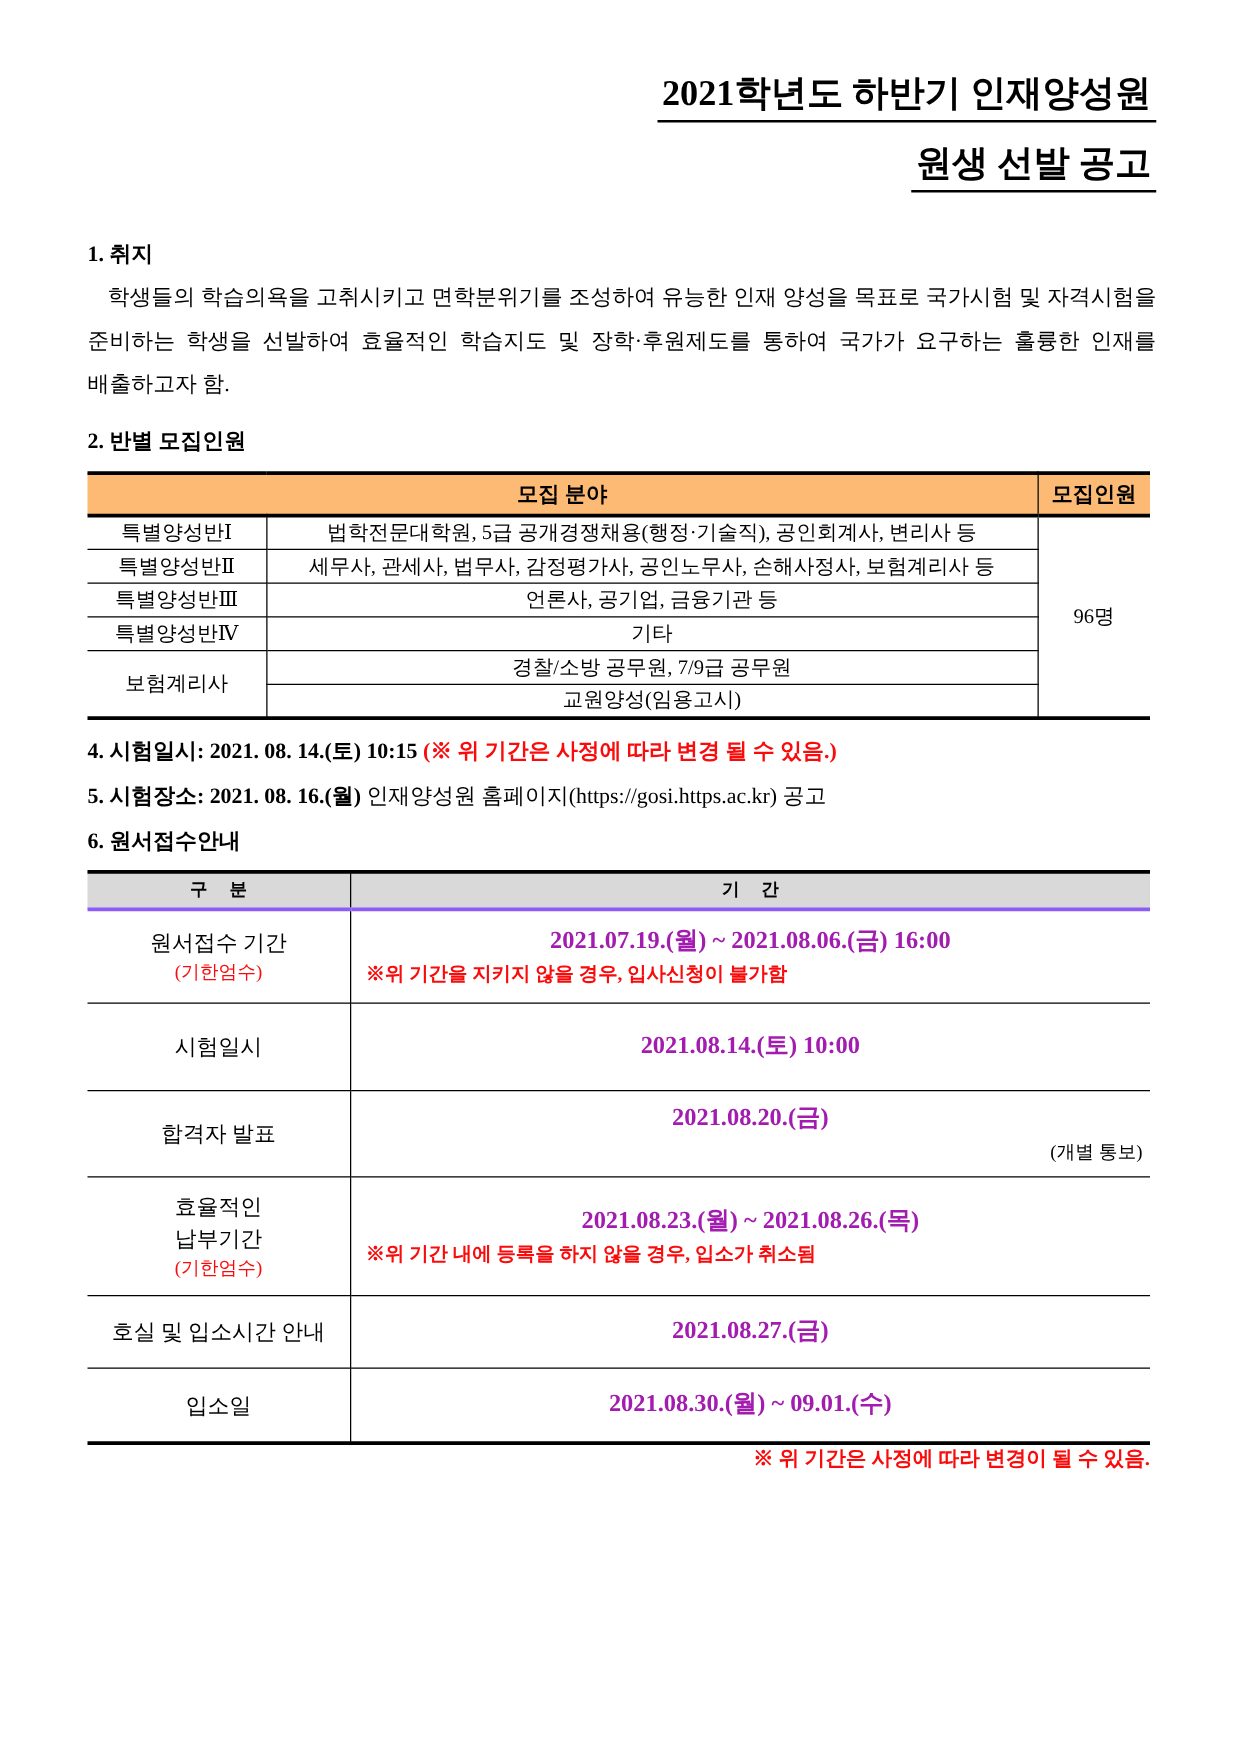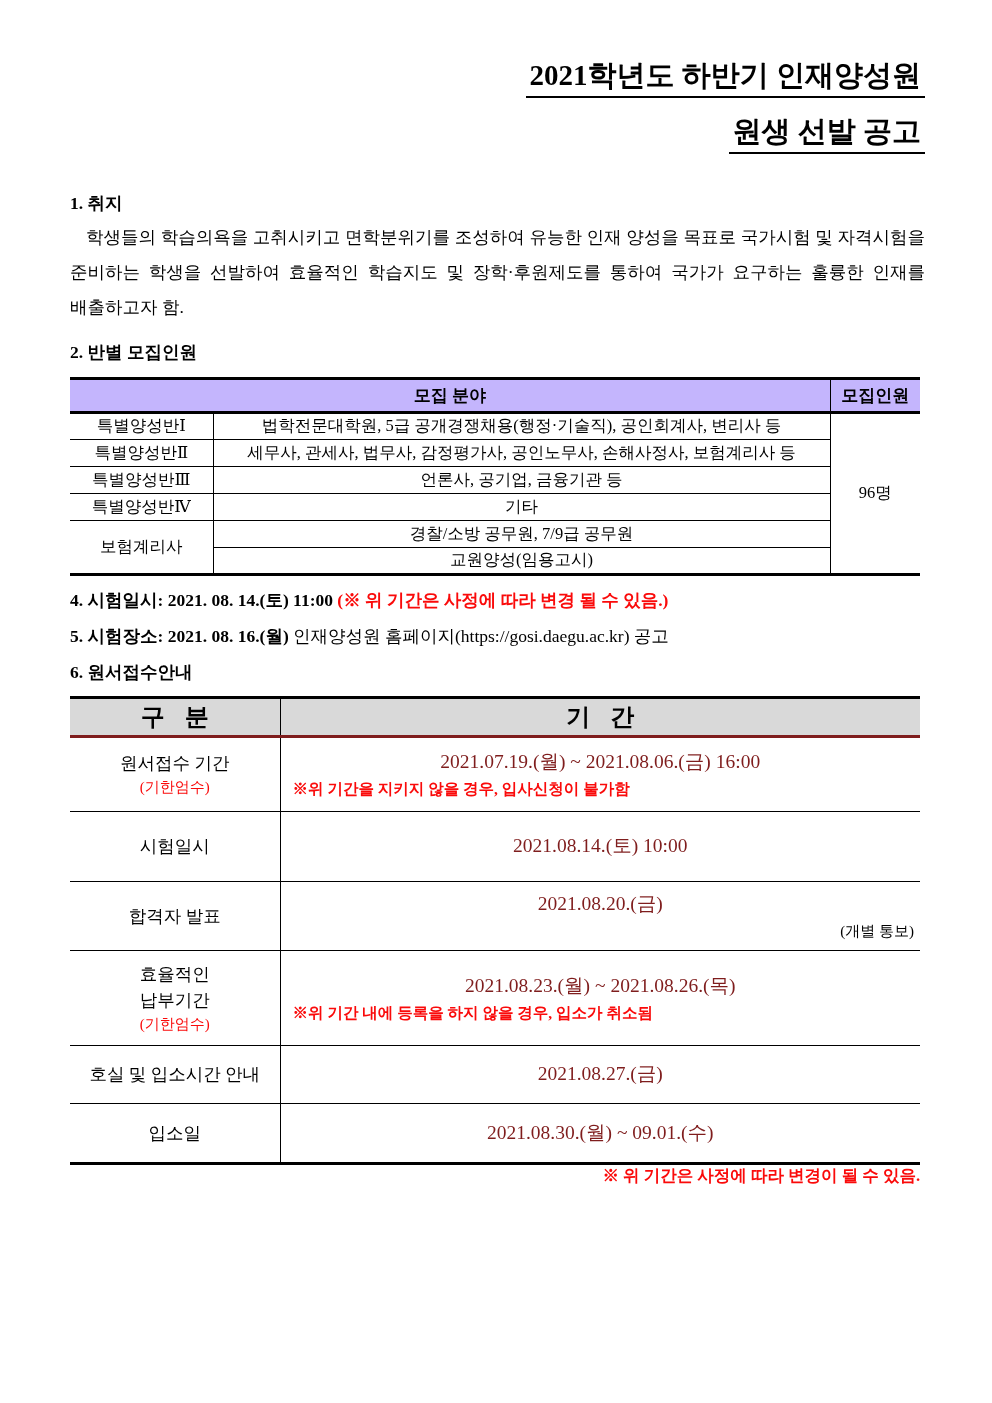--- a/index.html
+++ b/index.html
@@ -52,21 +52,21 @@
     font-size: 16.5px;
   }
   .tbl1 td {
     border: 1px solid #000;
     text-align: center; vertical-align: middle;
     height: 27px; padding: 1px 4px;
   }
   .tbl1 td:first-child { border-left: 0; }
   .tbl1 td:last-child { border-right: 0; }
   .tbl1 tr.thead td {
-    background: #c4b5fd;
+    background: #fdba74;
     font-weight: bold;
     height: 34px;
     border-bottom: 3px solid #000;
     font-size: 17px;
   }
 
   
   .numline { font-size: 17.5px; line-height: 24px; margin-top: 12px; }
   .numline .lbl { font-weight: bold; }
   .numline .red-note { color: #fa0a0a; font-weight: bold; }
@@ -82,28 +82,28 @@
   .tbl2 td {
     border: 1px solid #000;
     vertical-align: middle;
     padding: 2px 6px;
   }
   .tbl2 td:first-child { border-left: 0; }
   .tbl2 td:last-child { border-right: 0; }
   .tbl2 tr.thead td {
     background: #d9d9d9;
     font-weight: bold; text-align: center;
-    font-size: 24px; height: 30px;
+    font-size: 14px; height: 30px;
     word-spacing: 14px;
-    border-bottom: 3px solid #7f1d1d;
+    border-bottom: 3px solid #8b5cf6;
   }
   .tbl2 .label-cell { text-align: center; font-size: 17.5px; line-height: 26px; }
   .tbl2 .value-cell { text-align: center; }
   .blue-val {
-    color: #7f1d1d; font-weight: normal;
+    color: #a21caf; font-weight: bold;
     font-size: 19.5px; line-height: 30px;
   }
   .red-left {
     color: #fa0a0a; font-weight: bold;
     font-size: 15.5px; line-height: 24px;
     text-align: left; padding-left: 6px;
   }
   .black-sub { font-size: 15px; line-height: 24px; text-align: right; }
   .red-sub { color: #fa0a0a; font-size: 15px; line-height: 22px; text-align: center; }
   .r1 td { height: 75px; }
@@ -171,24 +171,24 @@
       <td rowspan="2">보험계리사</td>
       <td>경찰/소방 공무원, 7/9급 공무원</td>
     </tr>
     <tr>
       <td>교원양성(임용고시)</td>
     </tr>
   </tbody>
     </table>
 
   <div class="numline">
-    <span class="lbl">4. 시험일시: 2021. 08. 14.(토) 11:00 </span><span class="red-note">(※ 위 기간은 사정에 따라 변경 될 수 있음.)</span>
+    <span class="lbl">4. 시험일시: 2021. 08. 14.(토) 10:15 </span><span class="red-note">(※ 위 기간은 사정에 따라 변경 될 수 있음.)</span>
   </div>
   <div class="numline">
-    <span class="lbl">5. 시험장소: 2021. 08. 16.(월)</span><span> 인재양성원 홈페이지(https://gosi.daegu.ac.kr) 공고</span>
+    <span class="lbl">5. 시험장소: 2021. 08. 16.(월)</span><span> 인재양성원 홈페이지(https://gosi.https.ac.kr) 공고</span>
   </div>
   <div class="sec-heading apply-heading">6. 원서접수안내</div>
 
   <table class="tbl2">
     <colgroup>
         <col style="width:210px">
         <col style="width:640px">
       </colgroup>
     <tbody>
         <tr class="thead">

